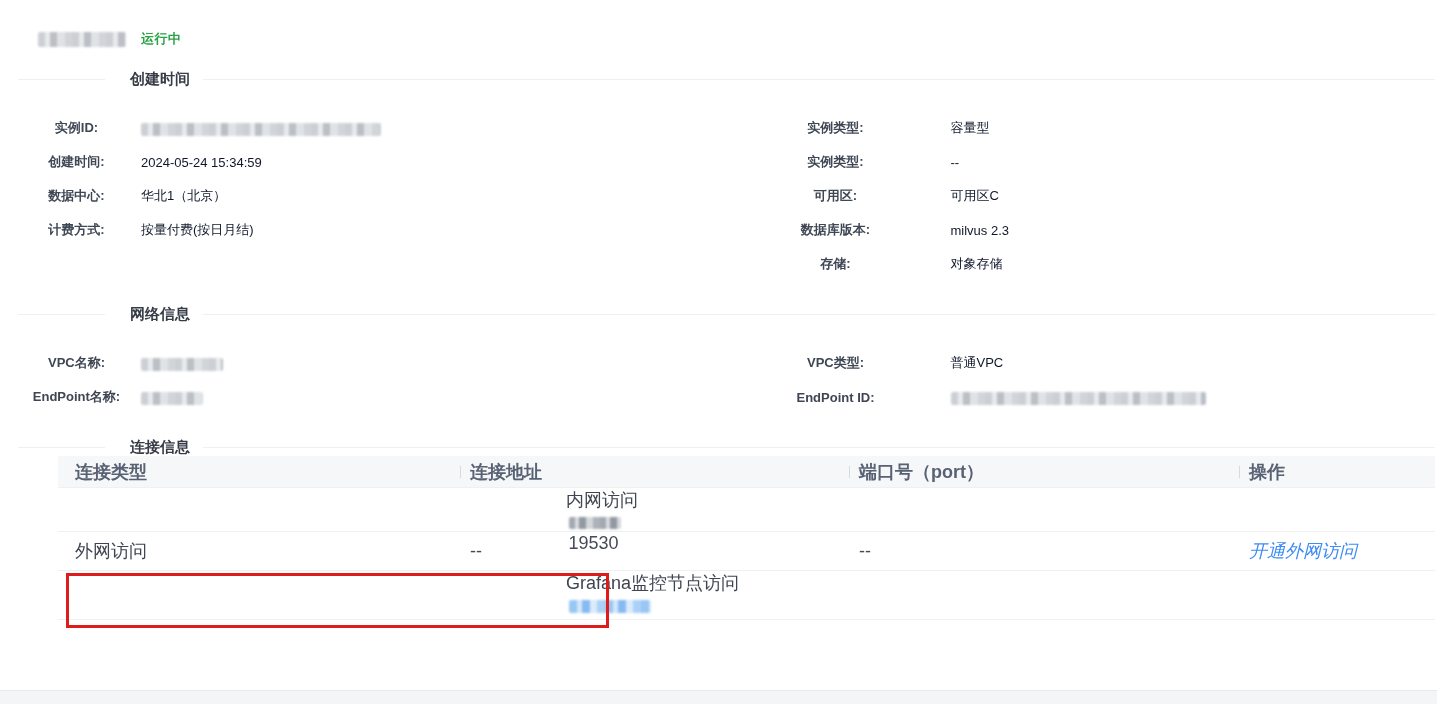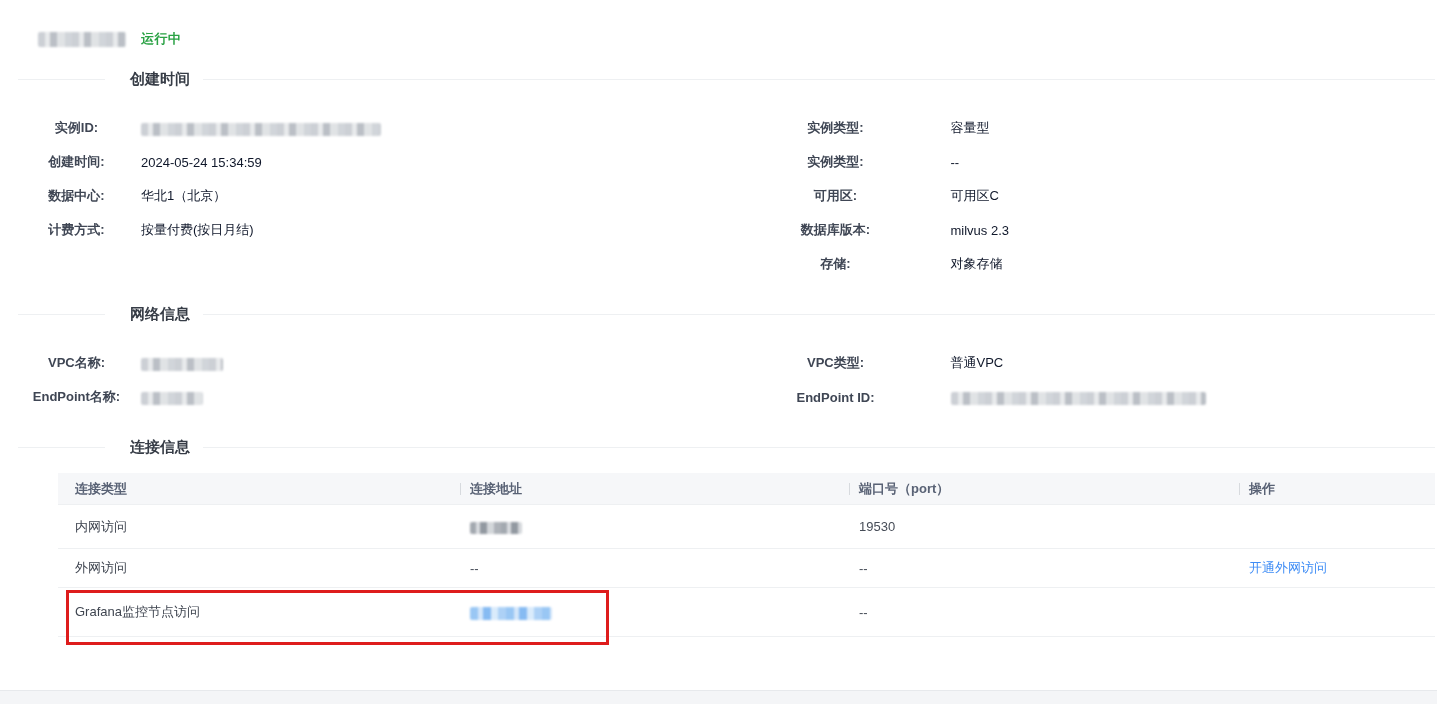--- a/index.html
+++ b/index.html
@@ -31,35 +31,35 @@
   .blur { display:inline-block; height:13px; border-radius:2px; vertical-align:middle; opacity:.9;
     background:repeating-linear-gradient(90deg,#c7cbd1 0 7px,#e6e8ea 7px 12px,#b4b9c0 12px 19px,#dde0e3 19px 27px,#cdd1d6 27px 34px);
     filter:blur(1.3px); }
   .blur.dark { background:repeating-linear-gradient(90deg,#9aa0a8 0 6px,#d5d8dc 6px 10px,#878e97 10px 17px,#cfd3d7 17px 24px,#a6abb2 24px 31px); }
   .blur.blue { background:repeating-linear-gradient(90deg,#8fc1f3 0 8px,#cfe4fa 8px 13px,#7ab4f1 13px 21px,#d6e9fb 21px 28px,#a5cdf6 28px 36px); }
   .blur-title { width:88px; height:15px; margin-left:20px; }
   .w240{width:240px} .w245{width:245px} .w255{width:255px}
   .w82{width:82px} .w62{width:62px} .w52{width:52px; height:12px}
 
   
-  .conn-table { margin:17px 0 0 40px; font-size:13px; }
+  .conn-table { margin:0 0 0 40px; font-size:18px; }
   .tr { display:flex; align-items:center; border-bottom:1px solid #eef0f2; position:relative; }
   .tr.thead { height:32px; background:#f6f7f9; border-bottom:1px solid #eef0f2; }
-  .tr.r1 { height:44px; } .tr.r2 { height:39px; } .tr.r3 { height:49px; }
+  .tr.r1 { height:44px;flex-direction:column; } .tr.r2 { height:39px; } .tr.r3 { height:49px; }
   .th,.td { padding-left:17px; position:relative; white-space:nowrap; }
   .c1 { width:395px; } .c2 { width:389px; } .c3 { width:390px; } .c4 { flex:1; }
   .th { font-weight:700; color:#596275; }
   .th.sep::before { content:''; position:absolute; left:7px; top:50%; transform:translateY(-50%);
     width:1px; height:12px; background:#d7dade; }
   .td { color:#464c57; }
   .td.type { color:#3f4550; }
-  .link { color:#3e8cf5; text-decoration:none; cursor:pointer; }
+  .link { color:#3e8cf5; text-decoration:none; cursor:pointer;font-style:italic; }
   .row-highlight { position:absolute; left:8px; top:2px; width:543px; height:55px;
     border:3px solid #de1c1c; pointer-events:none; z-index:3; }
-  .tr.r3 { overflow:visible; }
+  .tr.r3 { overflow:visible;flex-direction:column; }
 
   
   .footer-band { position:absolute; left:0; right:0; bottom:0; height:14px;
     background:#f4f5f7; border-top:1px solid #e7e9ec; }
 </style>
 </head>
 <body>
 
 <div class="page">
 

